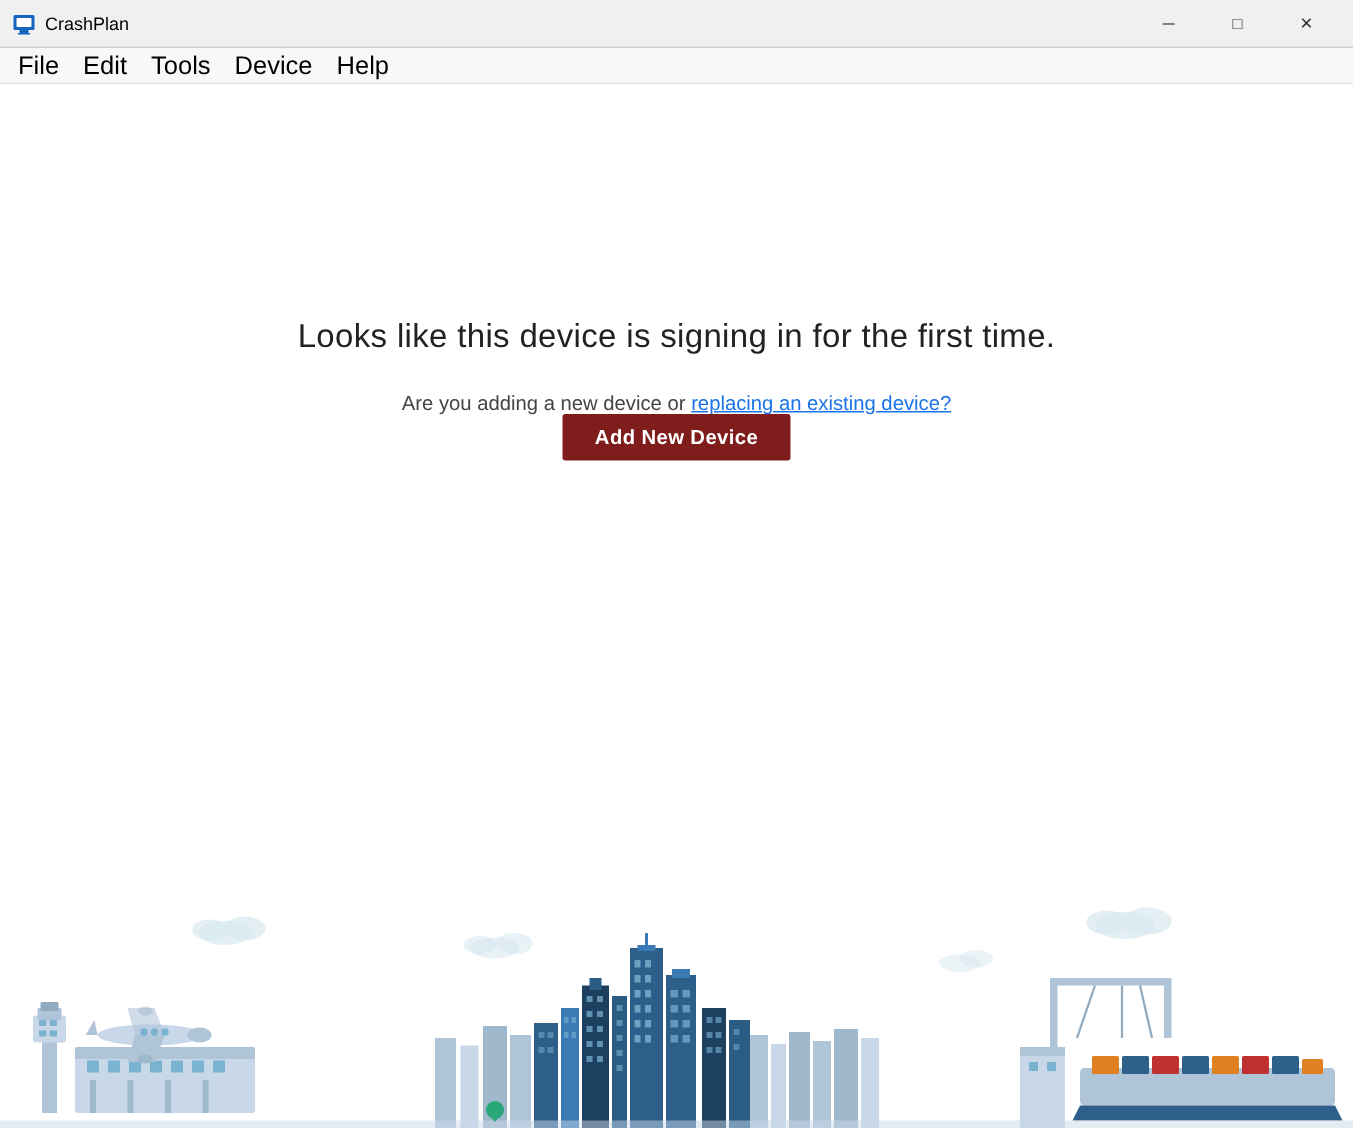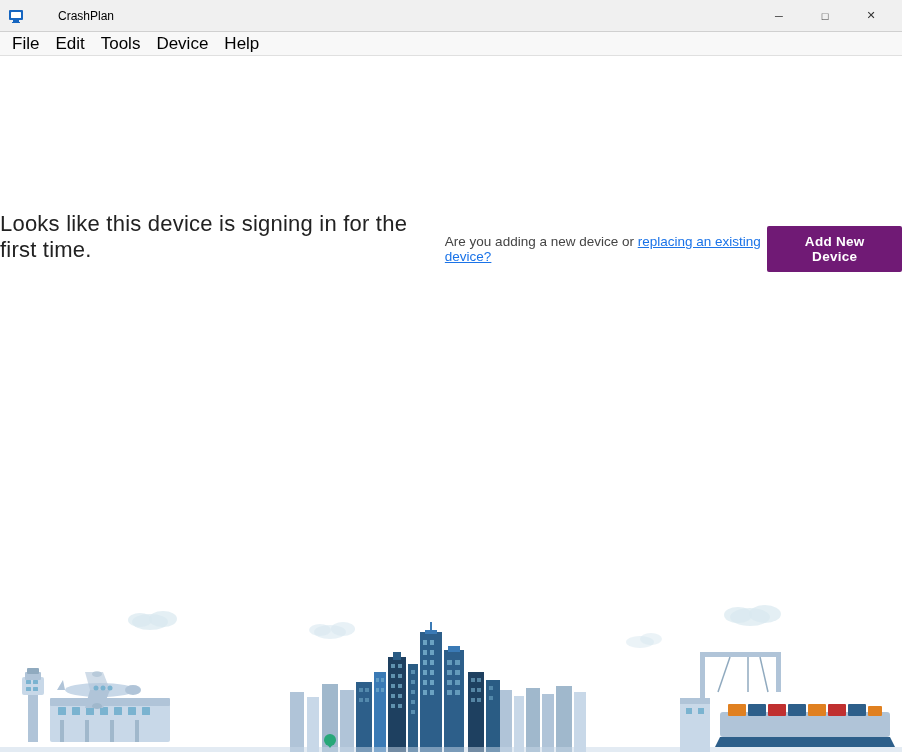--- a/index.html
+++ b/index.html
@@ -15,21 +15,20 @@
 
     
     .title-bar {
       height: 32px;
       background: #f0f0f0;
       display: flex;
       align-items: center;
       padding: 0 8px;
       border-bottom: 1px solid #d0d0d0;
       user-select: none;
-      gap: 28px;
     }
     .title-bar-icon {
       width: 16px;
       height: 16px;
       margin-right: 6px;
       position: relative;
     }
     .title-bar-icon svg {
       width: 16px;
       height: 16px;
@@ -81,21 +80,21 @@
       right: 0;
       bottom: 0;
       display: flex;
       flex-direction: column;
       align-items: center;
       background: #fff;
     }
 
     .center-section {
       display: flex;
-      flex-direction: row;
+      flex-direction: column;
       align-items: center;
       padding-top: 155px;
     }
 
     .headline {
       font-size: 22px;
       color: #222;
       font-weight: 400;
       margin-bottom: 24px;
       letter-spacing: 0.01em;
@@ -110,21 +109,21 @@
       text-decoration: underline;
       cursor: pointer;
     }
 
     .button-row {
       display: flex;
       gap: 16px;
     }
 
     .btn-primary {
-      background: #701a75;
+      background: #7f1d1d;
       color: #fff;
       border: none;
       padding: 8px 22px;
       font-size: 13.5px;
       font-weight: 600;
       cursor: pointer;
       border-radius: 2px;
       letter-spacing: 0.02em;
     }
 

